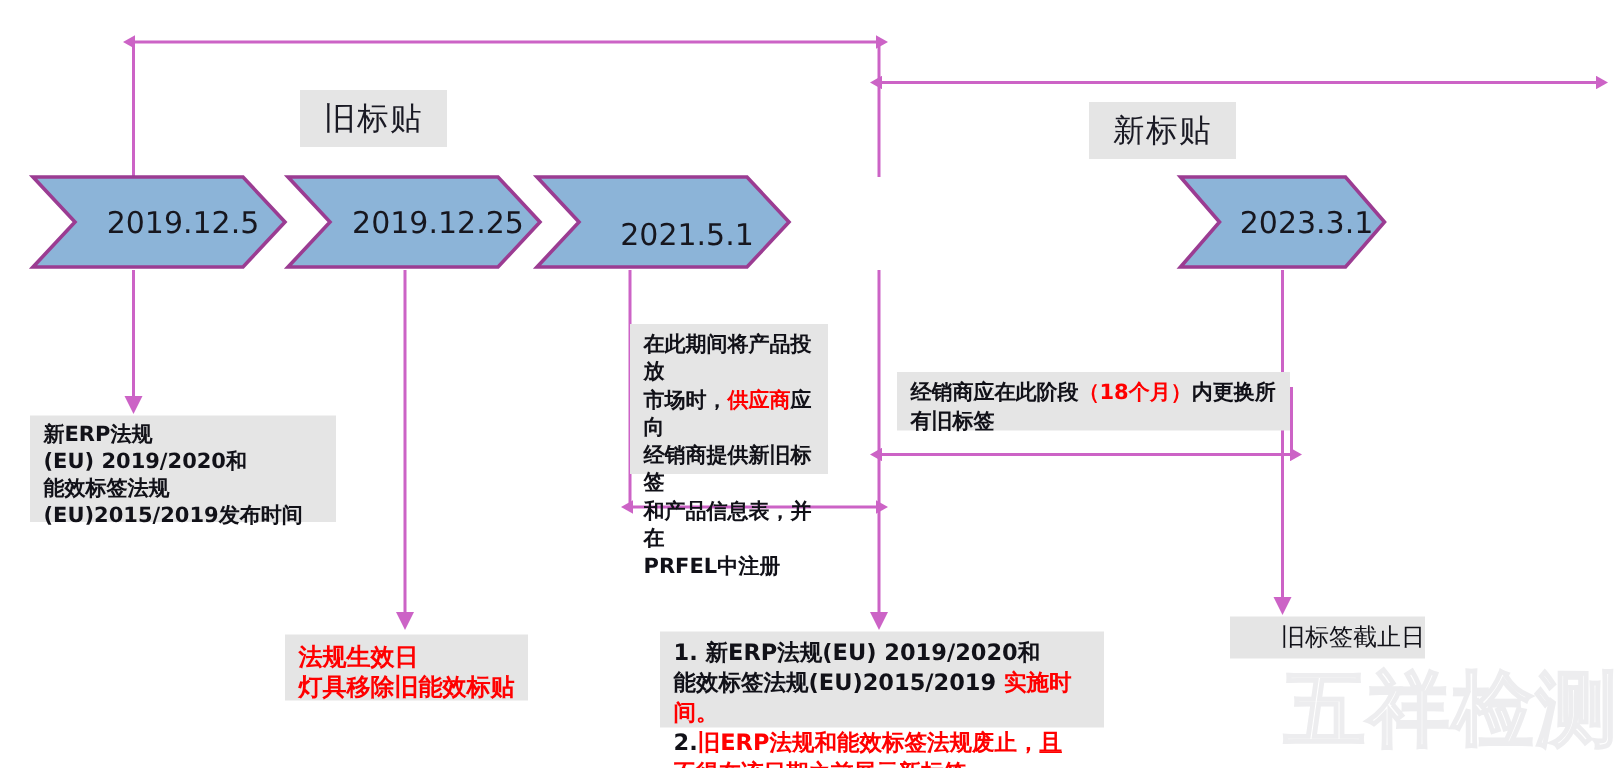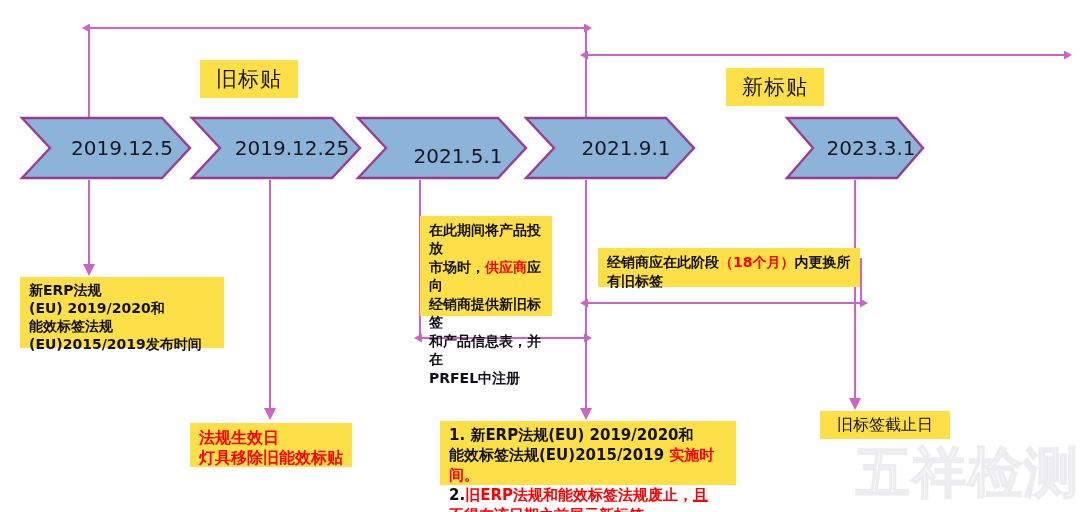--- a/index.html
+++ b/index.html
@@ -20,21 +20,21 @@
     position:absolute;left:0;top:0;width:100%;height:100%;
     display:flex;align-items:center;justify-content:center;
     font-size:20px;color:#17171f;
     font-family:"DejaVu Sans","Liberation Sans",sans-serif;
     pointer-events:none;
   }
 
   
   .bluebox{
     position:absolute;
-    background:#fde047;
+    background:#e5e5e5;
     color:#111118;
     font-weight:bold;
     line-height:1.28;
     box-sizing:border-box;
   }
   .bluebox.center{display:flex;align-items:center;justify-content:center;}
   .pad{padding:5px 8px 6px 9px;}
 
   .big-cn{font-size:21px;font-weight:400;color:#1a1a24;letter-spacing:1px;}
   .t14{font-size:14px;}
@@ -133,26 +133,20 @@
     <div class="chev-label" style="padding-left:16px;">2019.12.25</div>
   </div>
 
   <div class="chev-wrap" style="left:356px;top:116px;width:172px;height:80px;">
     <svg class="chev-svg" width="172" height="64" viewBox="0 0 172 64">
       <polygon points="2,2 142,2 170,32 142,62 2,62 30,32" fill="#8CB4D8" stroke="#9B3C92" stroke-width="2.4"></polygon>
     </svg>
     <div class="chev-label" style="padding-left:16px;">2021.5.1</div>
   </div>
 
-  <div class="chev-wrap" style="left:524px;top:116px;width:172px;height:64px;">
-    <svg class="chev-svg" width="172" height="64" viewBox="0 0 172 64">
-      <polygon points="2,2 142,2 170,32 142,62 2,62 30,32" fill="#8CB4D8" stroke="#9B3C92" stroke-width="2.4"></polygon>
-    </svg>
-    <div class="chev-label" style="padding-left:16px;">2021.9.1</div>
-  </div>
 
   <div class="chev-wrap" style="left:785px;top:116px;width:140px;height:64px;">
     <svg class="chev-svg" width="140" height="64" viewBox="0 0 140 64">
       <polygon points="2,2 112,2 138,32 112,62 2,62 28,32" fill="#8CB4D8" stroke="#9B3C92" stroke-width="2.4"></polygon>
     </svg>
     <div class="chev-label" style="padding-left:16px;">2023.3.1</div>
   </div>
 
   <div class="bluebox pad t14" style="left:20px;top:277px;width:204px;height:71px;">
     <div>新ERP法规</div>
@@ -203,19 +197,19 @@
       <span class="red">实施时间。</span>
     </div>
     <div>
       <span class="blk">2.</span><span class="red">旧ERP法规和能效标签法规废止，</span><span class="red u">且</span>
     </div>
     <div>
       <span class="red">不得在该日期之前展示新标签。</span>
     </div>
   </div>
 
-  <div class="bluebox center t16" style="left:820px;top:411px;width:130px;height:28px;font-weight:normal;">
+  <div class="bluebox center t16" style="left:820px;top:411px;width:130px;height:28px;font-weight:normal;justify-content:flex-end;">
     <span>旧标签截止日</span>
   </div>
 
   <div id="watermark">五祥检测</div>
 
 </div>
 
 </body></html>

